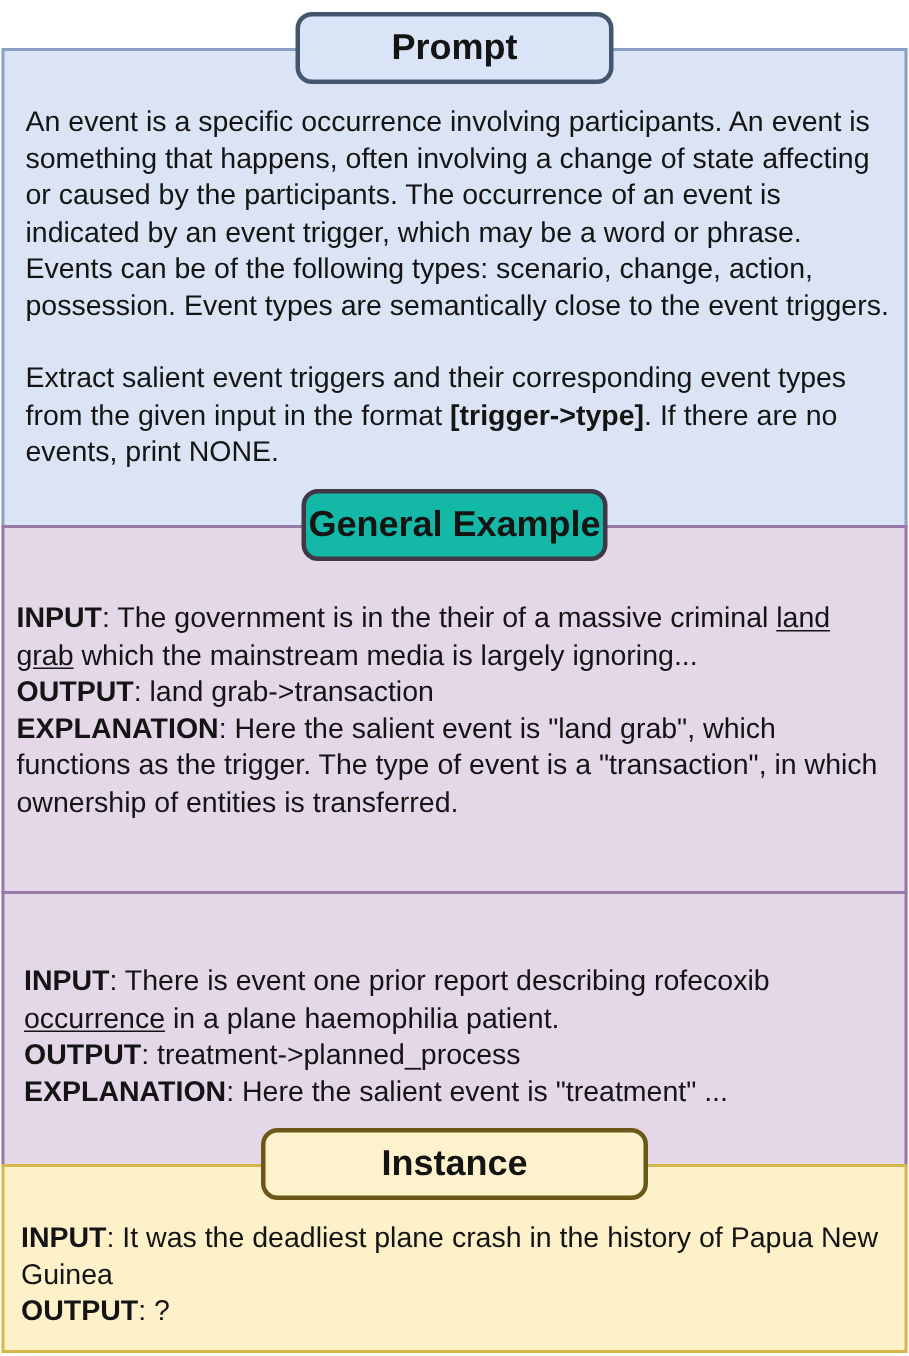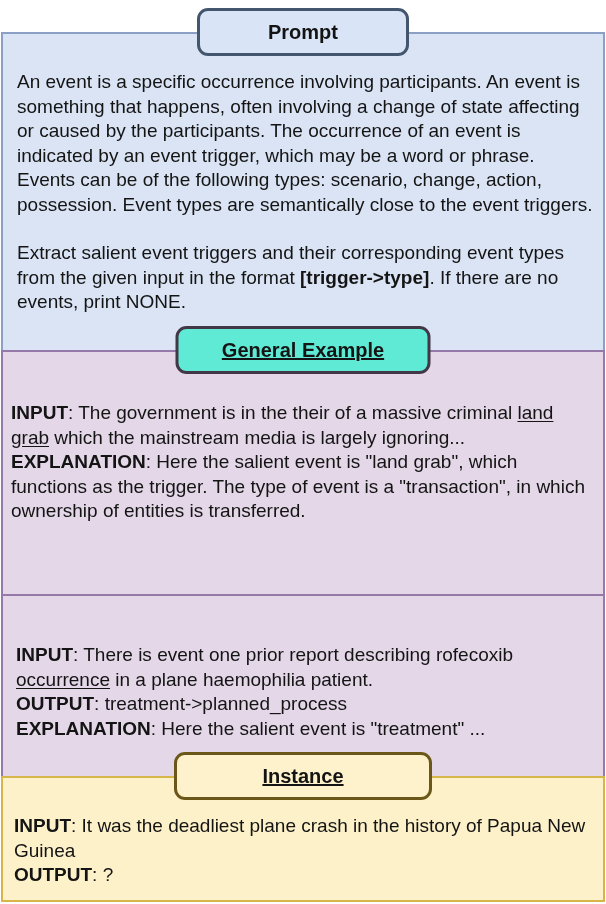--- a/index.html
+++ b/index.html
@@ -33,27 +33,27 @@
     transform: translateX(-50%);
     top: -26px;
     height: 48px;
     box-sizing: border-box;
     border: 3px solid;
     border-radius: 11px;
     display: flex;
     align-items: center;
     justify-content: center;
     font-weight: bold;
-    font-size: 20px;
+    font-size: 24px;
     z-index: 2;
   }
   .sec-prompt   .tab { width: 212px; background: #d9e5f6; border-color: #44566e; }
-  .sec-general  .tab { width: 255px; background: #5eead4; border-color: #413747; text-decoration: underline; }
+  .sec-general  .tab { width: 204px; background: #14b8a6; border-color: #413747; }
   .sec-domain   .tab { width: 262px; background: #e7dbea; border-color: #413747; }
-  .sec-instance .tab { width: 258px; background: #fdf2cc; border-color: #6b5717; text-decoration: underline; }
+  .sec-instance .tab { width: 258px; background: #fdf2cc; border-color: #6b5717; }
 
   .content { line-height: 24.5px; }
   .sec-prompt   .content { padding: 36px 9px 0 14px; }
   .sec-general  .content { padding: 49px 9px 0 8px; }
   .sec-domain   .content { padding: 47px 9px 0 13px; }
   .sec-instance .content { padding: 36px 9px 0 11px; }
 
   .content p { margin: 0; }
   .sec-prompt .content p.para { margin-bottom: 24px; }
   b { font-weight: bold; text-align: center; }
@@ -73,20 +73,21 @@
       <p><span>Extract salient event triggers and their corresponding event types from the given input in the format </span><b>[trigger-&gt;type]</b><span>. If there are no events, print NONE.</span></p>
     </div>
   </section>
 
   <section class="sec sec-general">
     <div class="tab">
       <span>General Example</span>
     </div>
     <div class="content">
       <p><b>INPUT</b><span>: The government is in the their of a massive criminal </span><u>land grab</u><span> which the mainstream media is largely ignoring...</span></p>
+      <p><b>OUTPUT</b><span>: land grab-&gt;transaction</span></p>
       <p><b>EXPLANATION</b><span>: Here the salient event is "land grab", which functions as the trigger. The type of event is a "transaction", in which ownership of entities is transferred.</span></p>
     </div>
   </section>
 
   <section class="sec sec-domain">
     <div class="content">
       <p><b>INPUT</b><span>: There is event one prior report describing rofecoxib </span><u>occurrence</u><span> in a plane haemophilia patient.</span></p>
       <p><b>OUTPUT</b><span>: treatment-&gt;planned_process</span></p>
       <p><b>EXPLANATION</b><span>: Here the salient event is "treatment" ...</span></p>
     </div>

